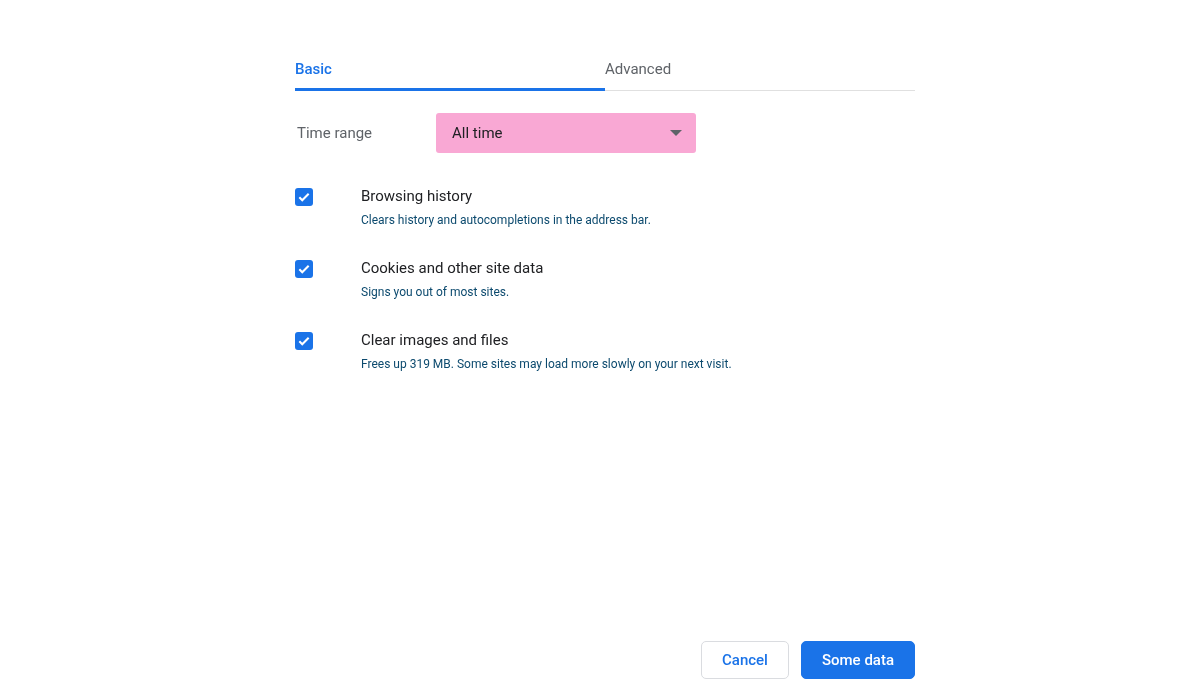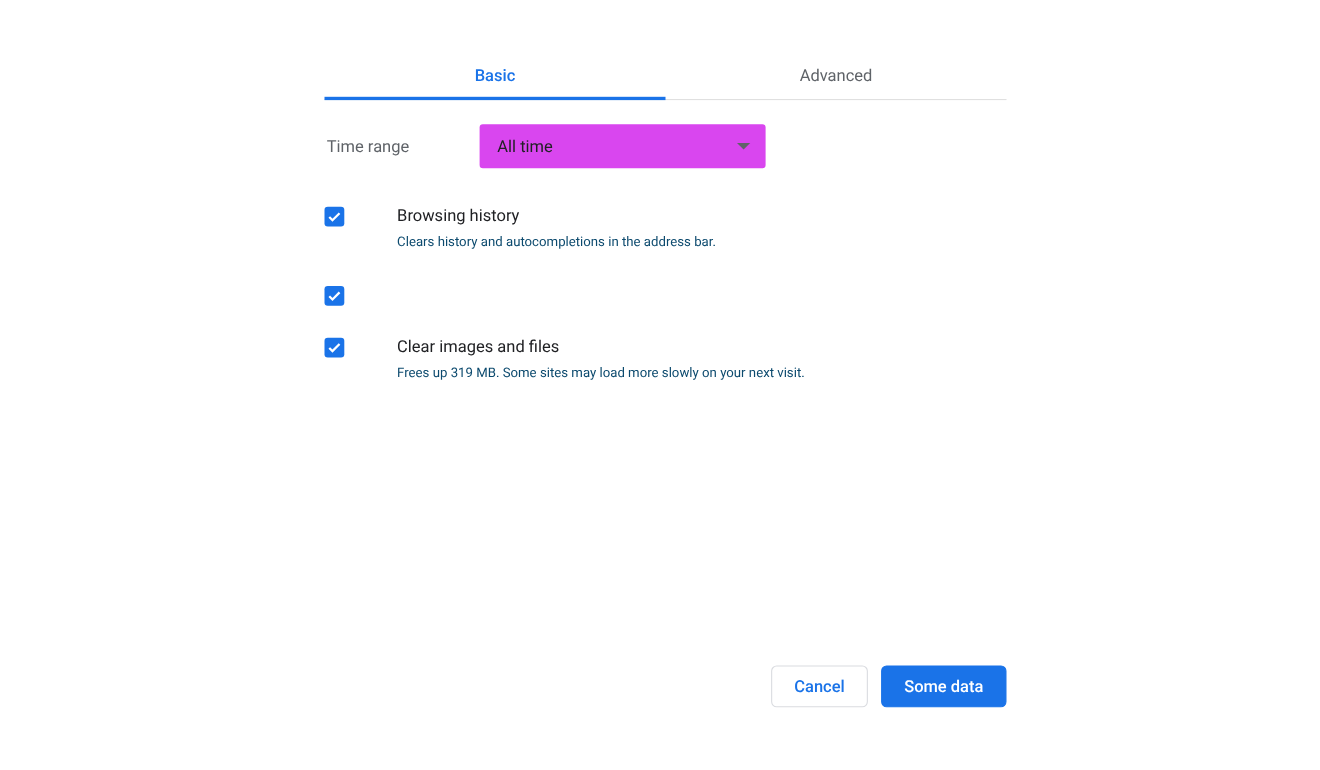--- a/index.html
+++ b/index.html
@@ -23,21 +23,20 @@
       color: #202124;
       margin-bottom: 28px;
     }
     .tabs {
       display: flex;
       width: 100%;
       border-bottom: 1px solid #e0e0e0;
     }
     .tab {
       flex: 1;
-      text-align: center;
       padding: 10px 0 12px 0;
       font-size: 15px;
       cursor: pointer;
       position: relative;
     }
     .tab.active {
       color: #1a73e8;
       font-weight: 500;
     }
     .tab.inactive {
@@ -59,21 +58,21 @@
     }
     .time-label {
       font-size: 15px;
       color: #5f6368;
       margin-right: 20px;
     }
     .dropdown {
       display: flex;
       align-items: center;
       justify-content: space-between;
-      background: #d946ef;
+      background: #f9a8d4;
       border-radius: 3px;
       width: 260px;
       height: 40px;
       padding: 0 14px 0 16px;
       color: #202124;
       font-size: 15px;
       cursor: pointer;
     }
     .chev-down {
       width: 0; height: 0;
@@ -127,20 +126,21 @@
     }
     .btn {
       height: 38px;
       padding: 0 20px;
       border-radius: 5px;
       font-size: 15px;
       font-weight: 500;
       cursor: pointer;
       display: flex;
       align-items: center;
+      margin-top: 36px;
     }
     .btn-secondary {
       background: #fff;
       color: #1a73e8;
       border: 1px solid #dadce0;
     }
     .btn-primary {
       background: #1a73e8;
       color: #fff;
       border: 1px solid #1a73e8;
@@ -178,20 +178,24 @@
         <div class="option-desc">Clears history and autocompletions in the address bar.</div>
       </div>
     </div>
 
     <div class="option-row">
       <div class="checkbox">
         <svg class="check-svg" viewBox="0 0 24 24">
             <path fill="none" stroke="#fff" stroke-width="3.5" d="M4 12.5l5 5L20 6.5"></path>
           </svg>
       </div>
+      <div class="option-text">
+        <div class="option-title">Cookies and other site data</div>
+        <div class="option-desc">Signs you out of most sites.</div>
+      </div>
     </div>
 
     <div class="option-row">
       <div class="checkbox">
         <svg class="check-svg" viewBox="0 0 24 24">
             <path fill="none" stroke="#fff" stroke-width="3.5" d="M4 12.5l5 5L20 6.5"></path>
           </svg>
       </div>
       <div class="option-text">
         <div class="option-title">Clear images and files</div>

